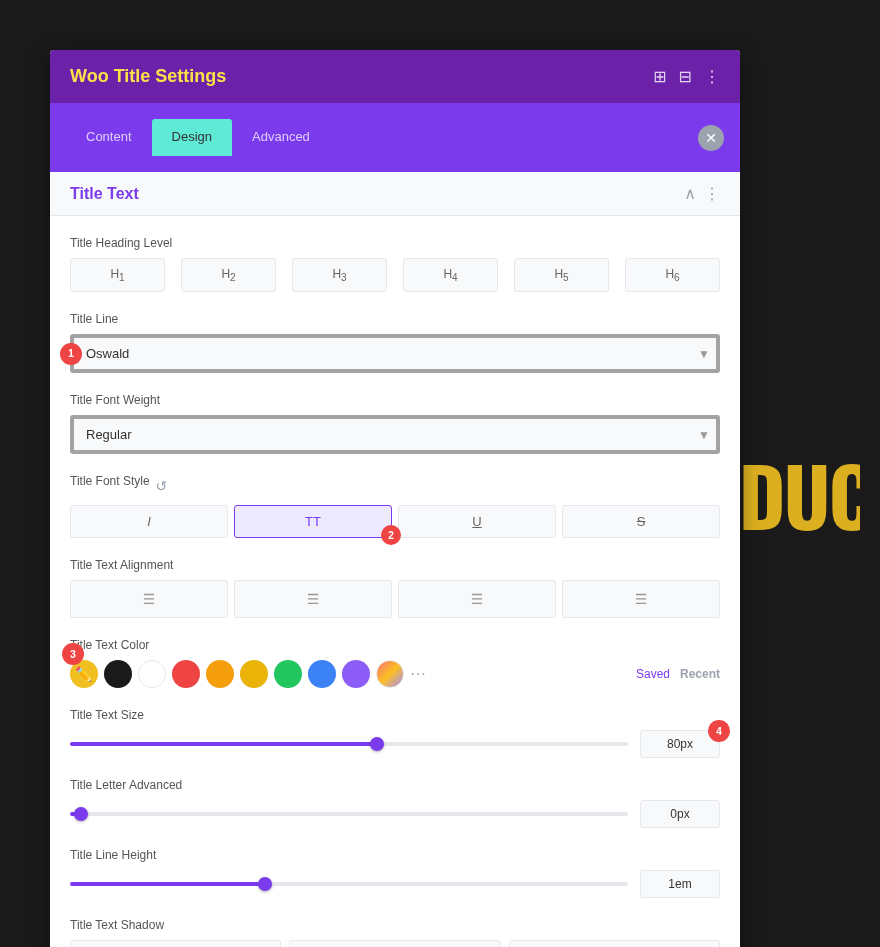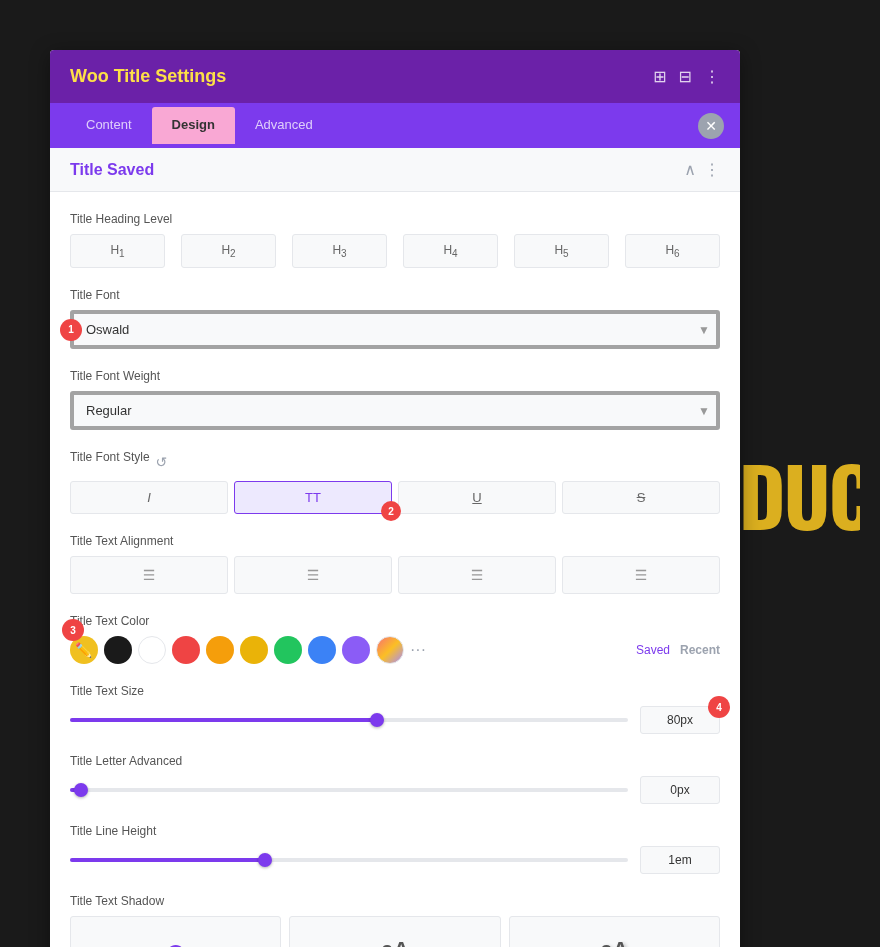--- a/index.html
+++ b/index.html
@@ -84,35 +84,35 @@
     .header-icon {
       color: rgba(255,255,255,0.8);
       font-size: 16px;
       cursor: pointer;
     }
 
     
     .tabs {
       background: #7c3aed;
       display: flex;
-      padding: 4px 16px;
+      padding: 16px 16px;
     }
     .tab {
       padding: 10px 20px;
       color: rgba(255,255,255,0.75);
       font-size: 13px;
       cursor: pointer;
       border-bottom: 2px solid transparent;
     }
     .tab.active {
-      background: #f9a8d4;
+      background: #5eead4;
       color: #333;
       border-bottom: none;
       border-radius: 3px 3px 0 0;
-      font-weight: 700;
+      font-weight: 400;
     }
     .tab-close {
       margin-left: auto;
       display: flex;
       align-items: center;
     }
     .close-circle {
       width: 26px;
       height: 26px;
       background: #9ca3af;
@@ -437,21 +437,21 @@
     <div class="tabs">
       <div class="tab">Content</div>
       <div class="tab active">Design</div>
       <div class="tab">Advanced</div>
       <div class="tab-close">
         <div class="close-circle">✕</div>
       </div>
     </div>
 
     <div class="section-header">
-      <span class="section-title">Title Saved</span>
+      <span class="section-title">Title Text</span>
       <div class="section-actions">
         <span>∧</span>
         <span>⋮</span>
       </div>
     </div>
 
     <div class="panel-content">
 
       <div class="field-group">
         <div class="field-label">Title Heading Level</div>
@@ -459,21 +459,21 @@
           <div class="heading-btn">H<sub>1</sub></div>
           <div class="heading-btn">H<sub>2</sub></div>
           <div class="heading-btn">H<sub>3</sub></div>
           <div class="heading-btn">H<sub>4</sub></div>
           <div class="heading-btn">H<sub>5</sub></div>
           <div class="heading-btn">H<sub>6</sub></div>
         </div>
       </div>
 
       <div class="field-group">
-        <div class="field-label">Title Font</div>
+        <div class="field-label">Title Line</div>
         <div class="select-wrapper">
           <div class="number-badge">1</div>
           <select class="styled-select">
             <option>Oswald</option>
           </select>
           <span class="select-arrow">▼</span>
         </div>
       </div>
 
       <div class="field-group">

